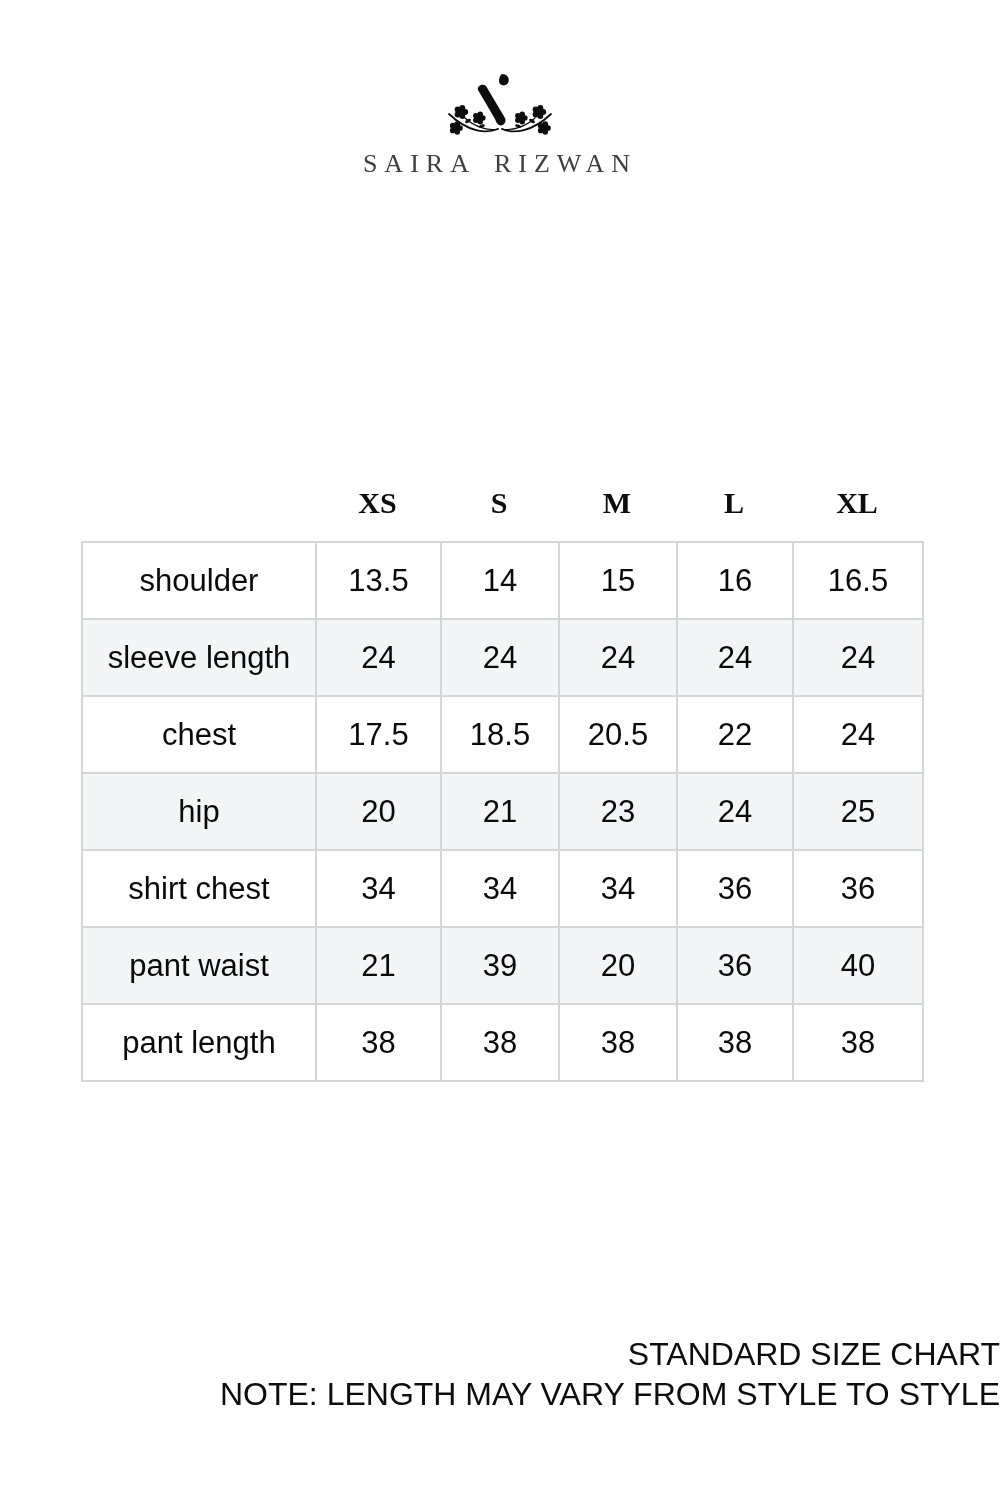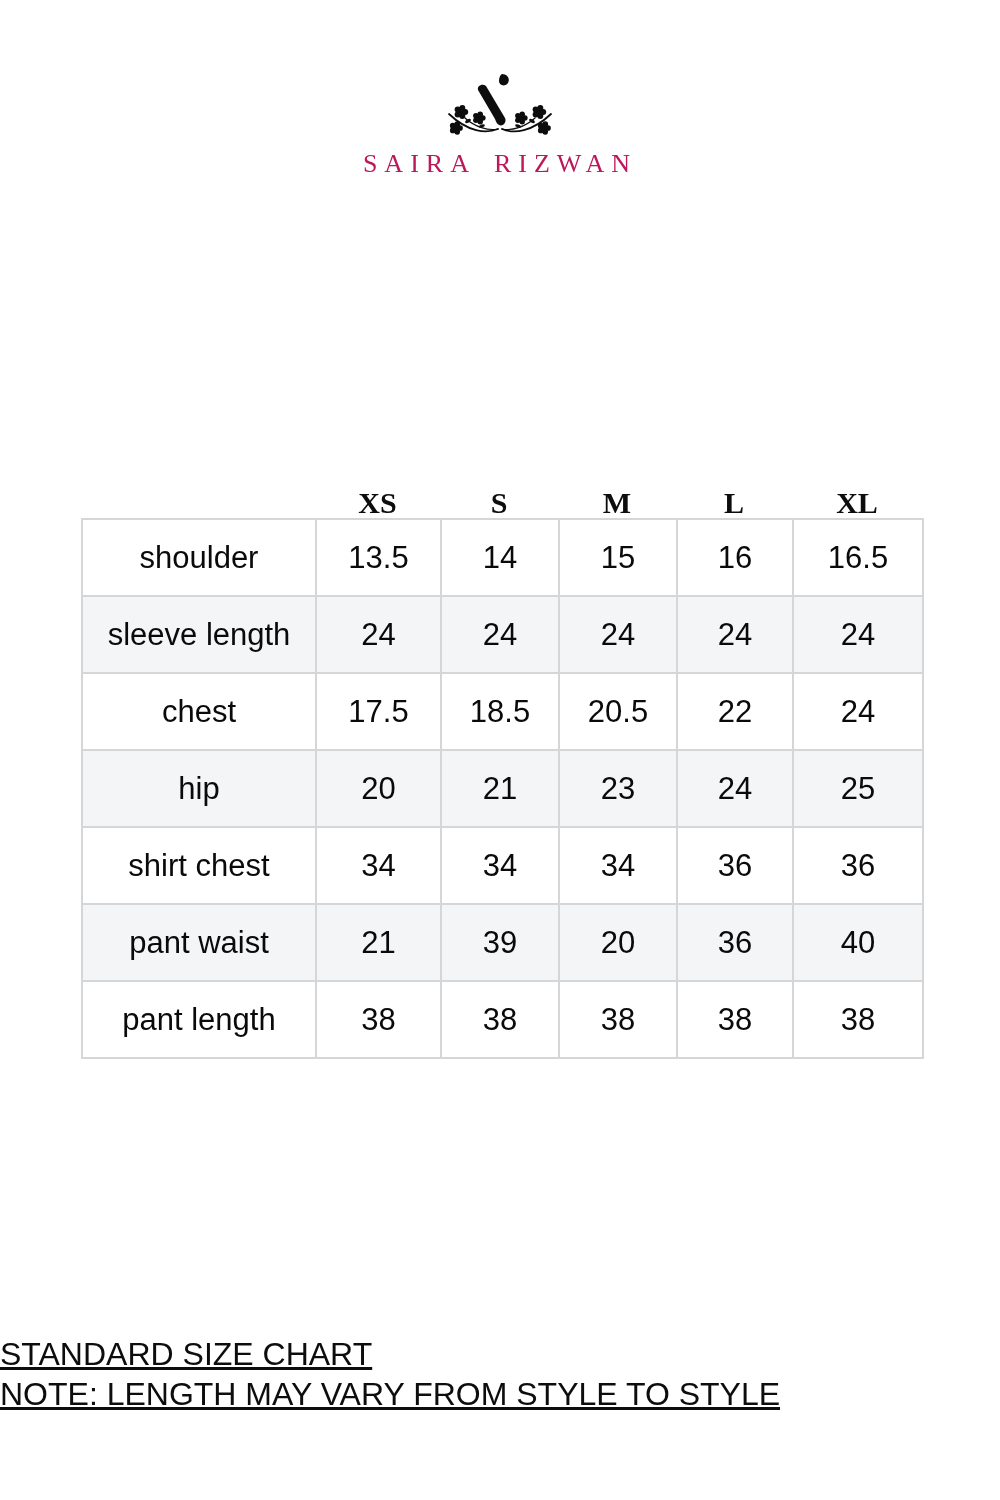--- a/index.html
+++ b/index.html
@@ -18,36 +18,37 @@
     top:62px;left:0;width:100%;
     text-align:center;
   }
   .logo svg{display:block;margin:0 auto;}
   .brand{
     margin-top:9px;
     font-family:"Liberation Serif", serif;
     font-size:26px;
     letter-spacing:7px;
     word-spacing:6px;
-    color:#be185d;
+    color:#404040;
     white-space:nowrap;
   }
 
   
   .chart{
     position:absolute;
     top:478px;
     left:81px;
     width:841px;
   }
   .size-header{
     display:grid;
     grid-template-columns:234px 125px 118px 118px 116px 130px;
     align-items:end;
     height:40px;
+    margin-bottom:23px;
   }
   .size-header .size-col{
     font-family:"Liberation Serif", serif;
     font-weight:bold;
     font-size:30px;
     text-align:center;
     color:#0d0d0d;
     line-height:1;
   }
   table.size-table{
@@ -65,26 +66,25 @@
     padding:4px;
   }
   table.size-table tr:nth-child(even) td{
     background:#f4f5f6;
   }
 
   
   .footer{
     position:absolute;
     top:1334px;left:0;width:100%;
-    text-align:left;
+    text-align:right;
     font-size:32px;
     line-height:40px;
     color:#0d0d0d;
     white-space:nowrap;
-    text-decoration:underline;
   }
 </style>
 </head>
 <body>
 
 <div class="logo">
   <svg width="112" height="78" viewBox="0 0 112 78" xmlns="http://www.w3.org/2000/svg" aria-hidden="true">
     <defs>
       <g id="flw">
         <circle cx="0" cy="0" r="4.6" fill="#0d0d0d"></circle>

